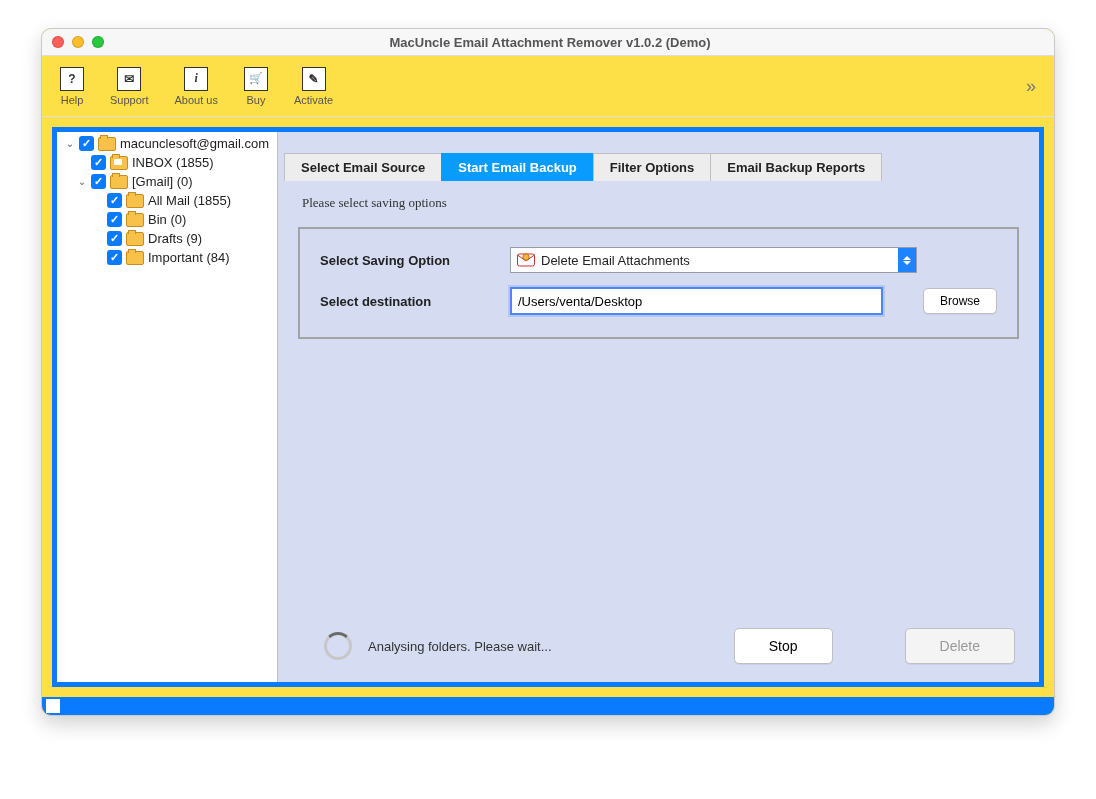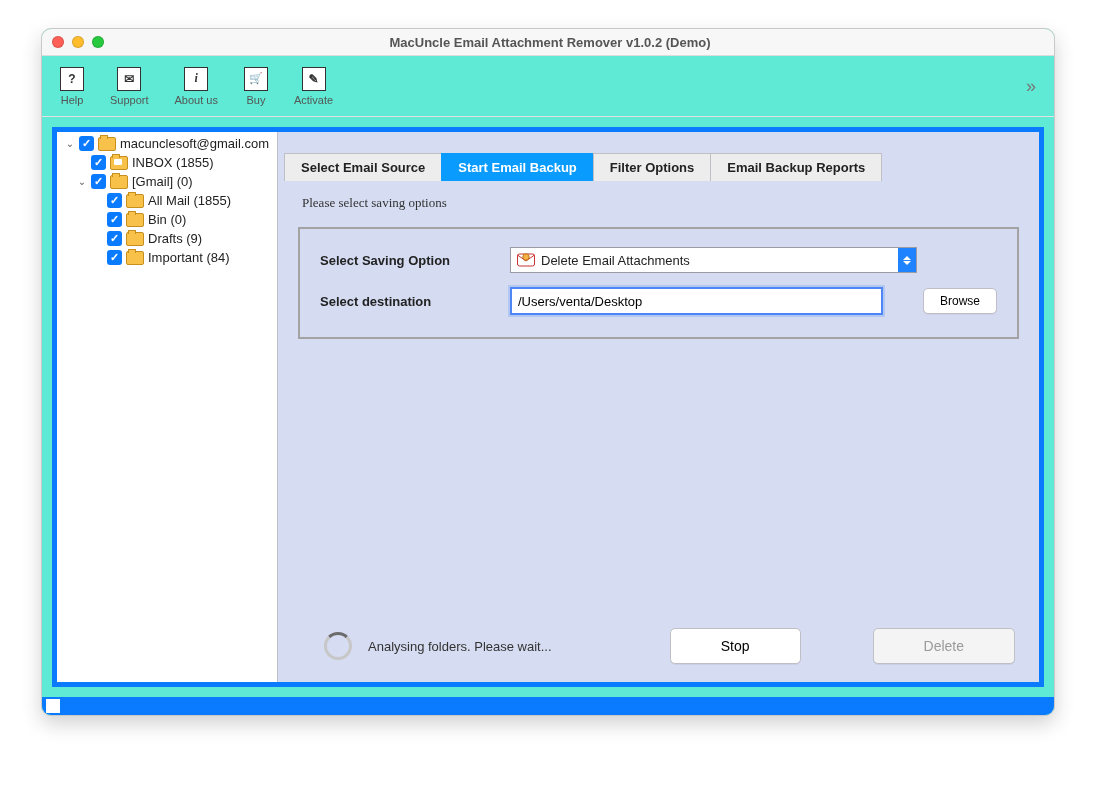--- a/index.html
+++ b/index.html
@@ -9,21 +9,21 @@
     font-family: -apple-system, "Helvetica Neue", Arial, sans-serif;
     font-size: 13px;
     color: #222;
   }
   .window {
     position: relative;
     width: 1012px;
     margin: 28px auto;
     border: 1px solid #c9c9c9;
     border-radius: 10px;
-    background: #5eead4;
+    background: #fde047;
     box-shadow: 0 8px 20px rgba(0,0,0,0.18);
     overflow: hidden;
   }
 
   
   .titlebar {
     height: 26px;
     border-bottom: 1px solid #dcdcdc;
     display: flex;
     align-items: center;
@@ -189,21 +189,21 @@
   .btn{
     height:26px;
     padding:0 16px;
     background:#fff;
     border:1px solid #bfbfc5;
     border-radius:5px;
     font-size:12px;
     cursor:pointer;
     box-shadow:0 1px 0 rgba(0,0,0,0.05);
   }
-  .btn.big{ height:36px; padding:0 50px; font-size:14px; }
+  .btn.big{ height:36px; padding:0 34px; font-size:14px; }
   .btn.disabled{ color:#9a9a9a; background:#f4f4f4; }
 
   .statusrow{
     margin-top:auto;
     display:flex;
     align-items:center;
     gap:16px;
     padding:6px 4px 4px 26px;
   }
   .spinner{

